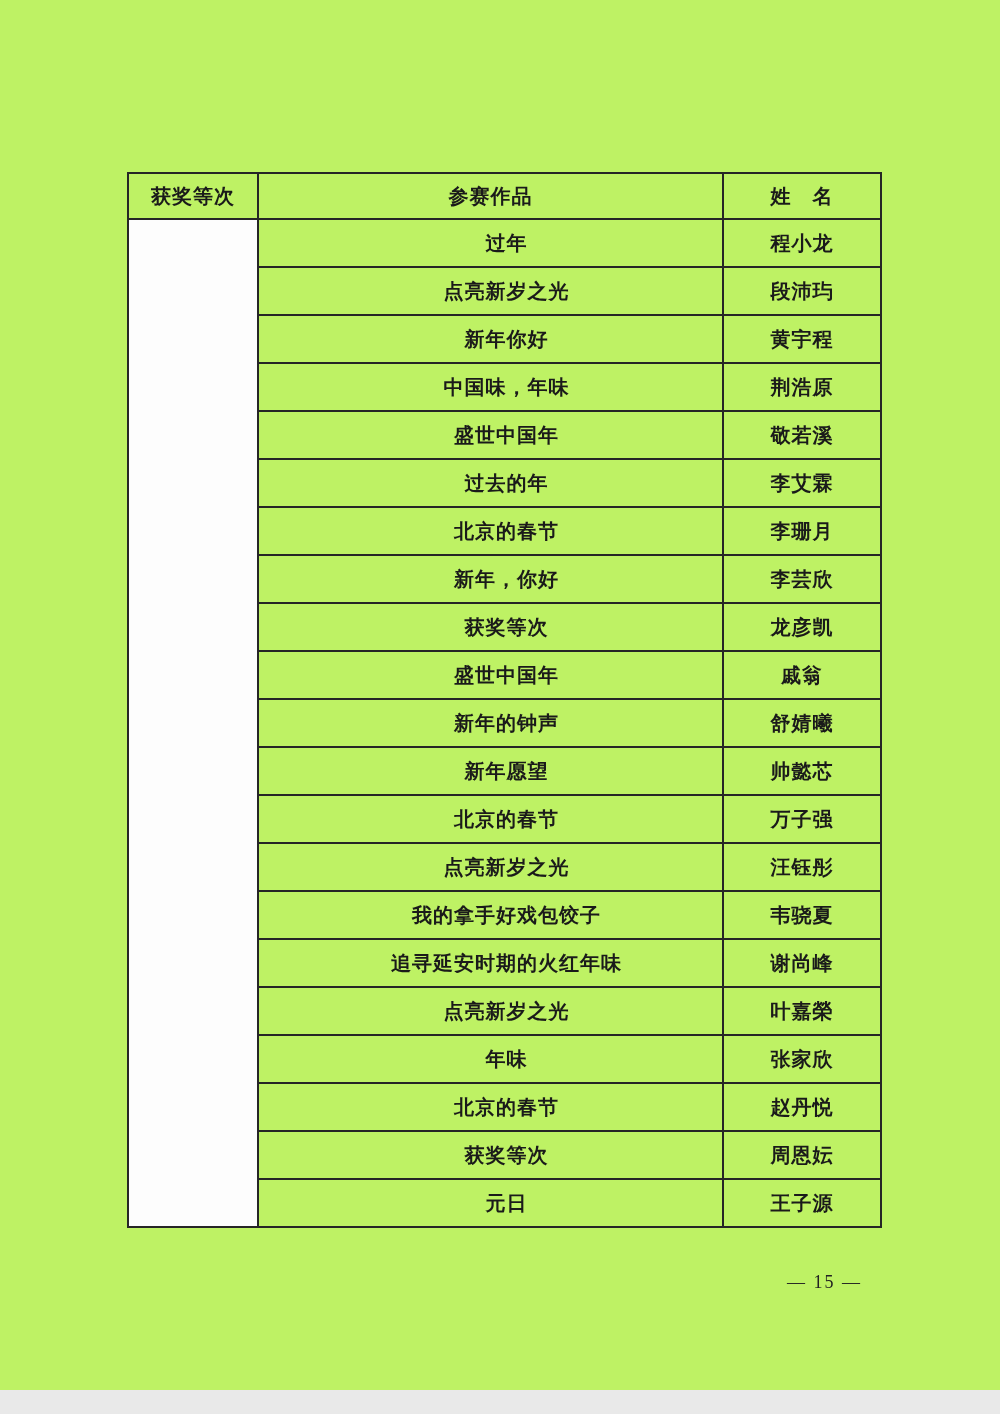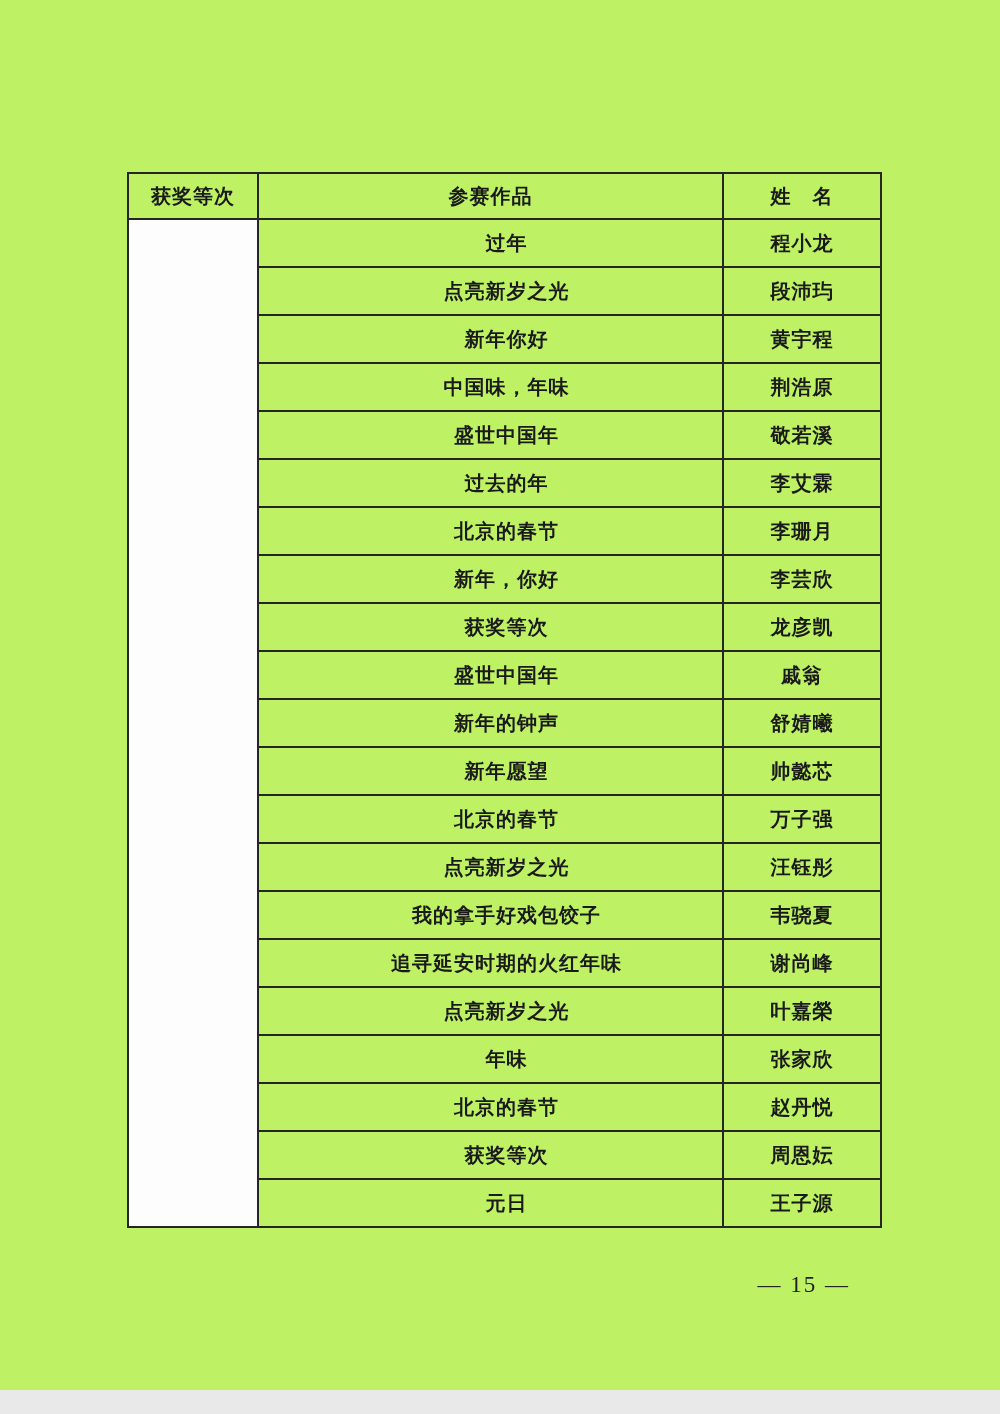--- a/index.html
+++ b/index.html
@@ -38,23 +38,23 @@
   .doc-table td { height: 48px; }
   .doc-table td.work {
     text-align: center;
     padding-left: 32px;
   }
   .doc-table td.name { text-align: center; }
   .doc-table td.award-cell { background: #fdfdfd; }
   .page-footer {
     position: absolute;
     top: 1272px;
-    right: 150px;
+    right: 138px;
     font-family: "Liberation Serif", "DejaVu Serif", serif;
-    font-size: 23px;
+    font-size: 18px;
     font-weight: 400;
     color: #222;
     letter-spacing: 2px;
   }
 </style>
 </head>
 <body>
 
 <div class="page">
 

